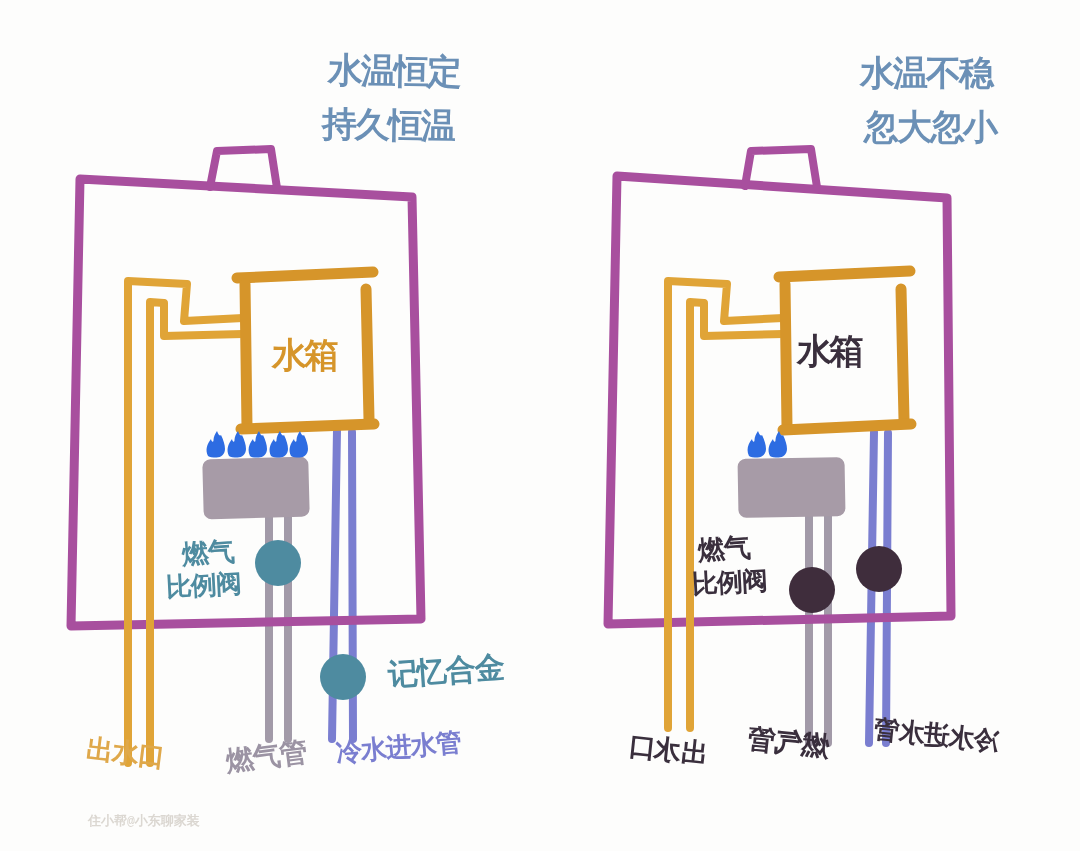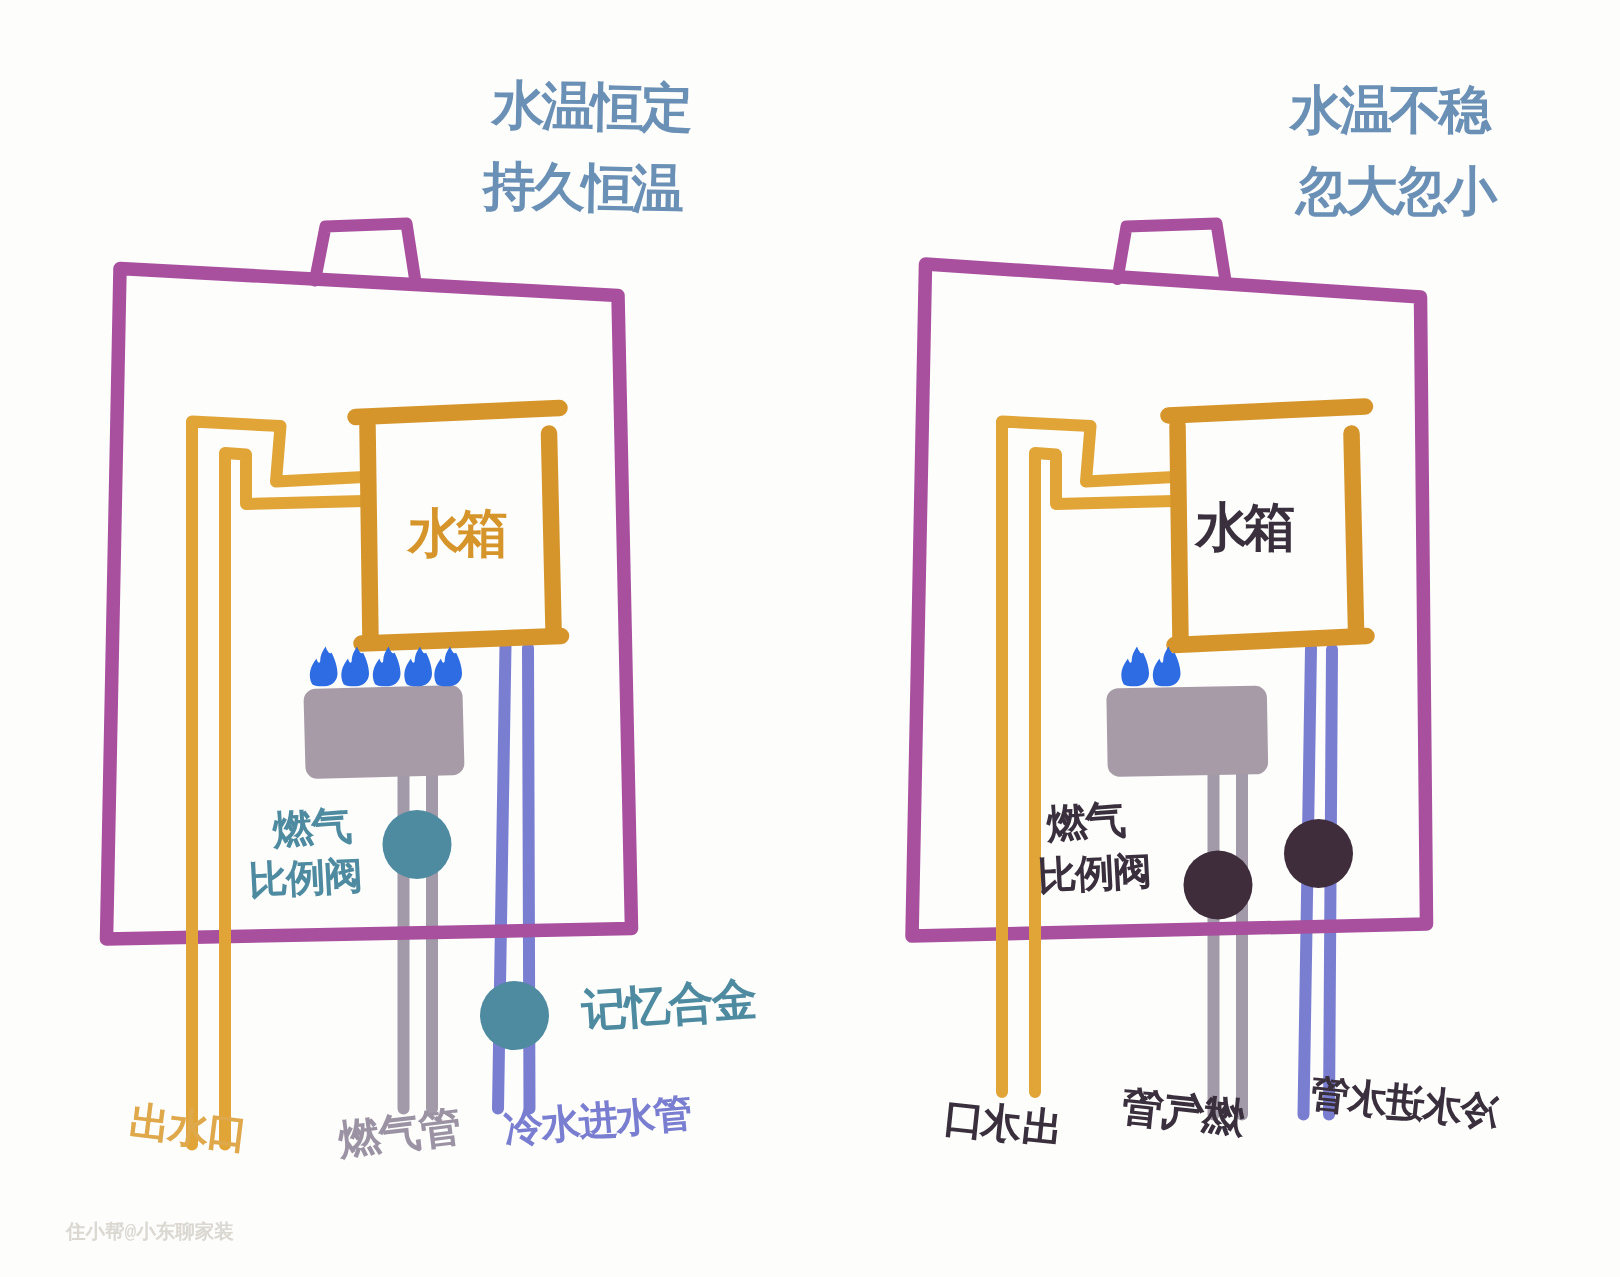--- a/index.html
+++ b/index.html
@@ -13,21 +13,21 @@
     position:absolute;white-space:nowrap;font-weight:600;
     letter-spacing:-1px;line-height:1.05;
   }
   .title{color:var(--title-text,#6b90b6);font-size:35px;letter-spacing:-2px;}
   .orange-txt{color:var(--tank-outline,#d6952a);}
   .orange-lt-txt{color:#dfa84a;}
   .teal-txt{color:var(--teal-valve,#55899f);}
   .gray-txt{color:#9b93a3;}
   .blue-txt{color:var(--cold-water-pipe,#7a7ed0);}
   .dark-txt{color:#3a2f3d;}
-  .watermark{color:#dbd7d1;font-size:13px;font-weight:600;letter-spacing:0;}
+  .watermark{color:#dbd7d1;font-size:13px;font-weight:600;letter-spacing:0;margin-left:44px;}
 
   
   .case{stroke:var(--case-outline,#a84f9e);stroke-width:9;fill:none;stroke-linecap:round;stroke-linejoin:round;}
   .tank{stroke:var(--tank-outline,#d6952a);stroke-width:11;fill:none;stroke-linecap:round;}
   .zig{stroke:var(--outlet-pipe,#e0a437);stroke-width:8;fill:none;stroke-linecap:round;stroke-linejoin:round;}
   .gasp{stroke:var(--gas-pipe,#a29aa8);stroke-width:8;fill:none;stroke-linecap:round;}
   .watp{stroke:var(--cold-water-pipe,#7a7ed0);stroke-width:8;fill:none;stroke-linecap:round;}
   .burner{fill:var(--burner,#a79ba7);}
   .flame{fill:var(--flame,#2d6ce2);}
   .tealv{fill:var(--teal-valve,#4e8ba0);}

